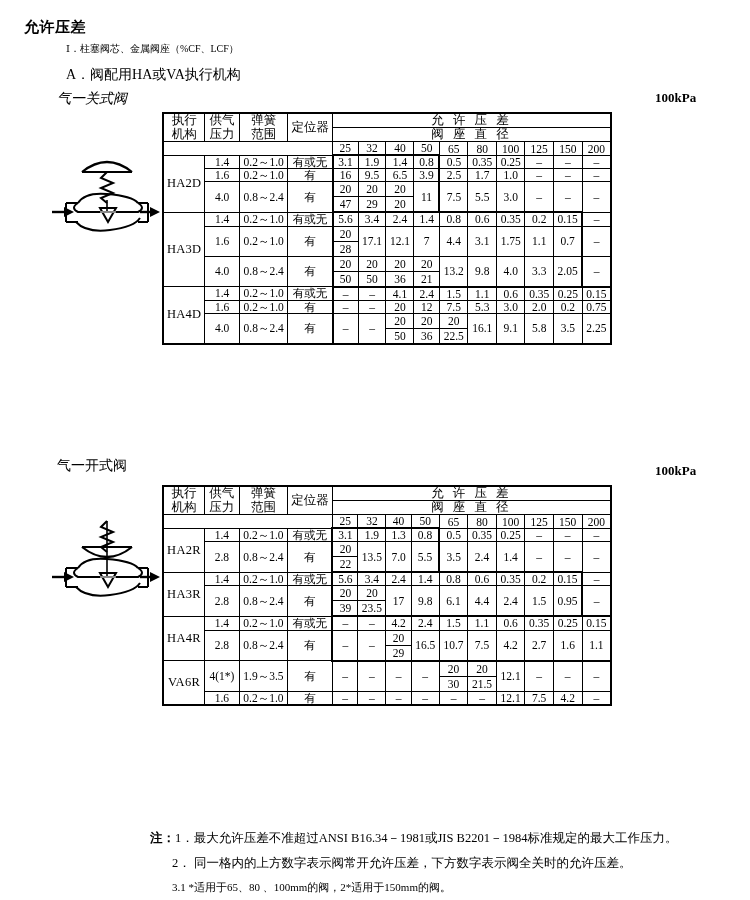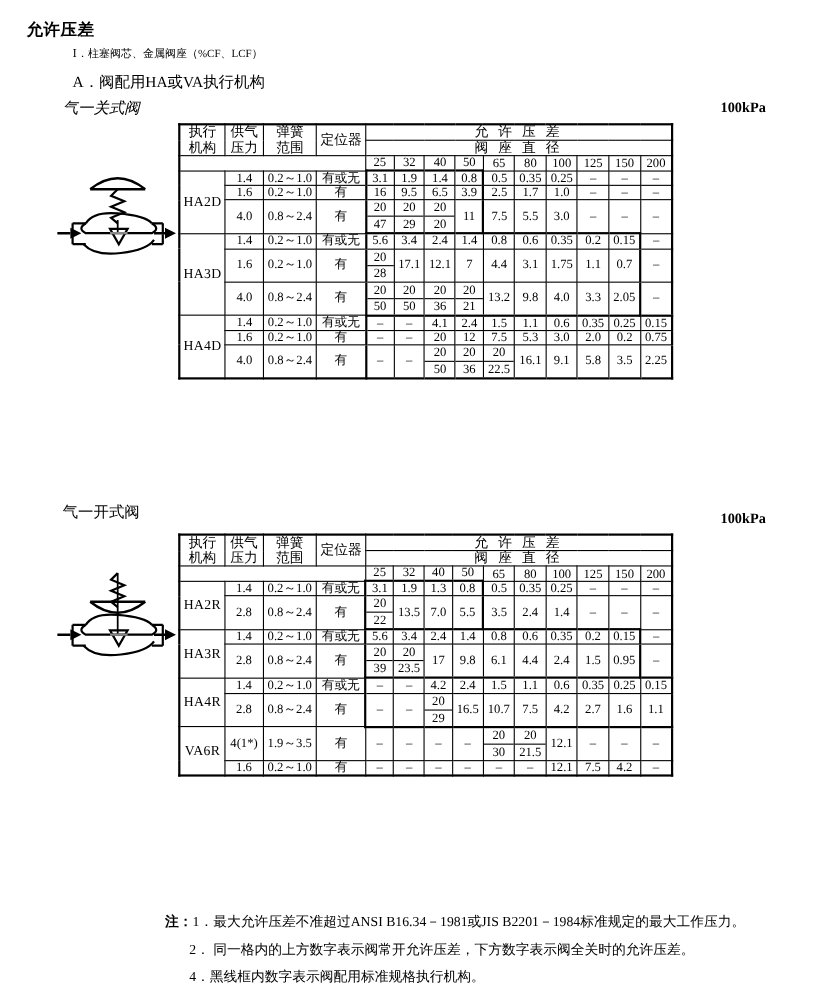--- a/index.html
+++ b/index.html
@@ -549,16 +549,17 @@
           <td>7.5</td>
           <td>4.2</td>
           <td>–</td>
         </tr>
       </tbody>
   </table>
 
   <div class="notes">
     <div class="n"><span class="nlabel">注：</span><span>1．最大允许压差不准超过ANSI B16.34－1981或JIS B2201－1984标准规定的最大工作压力。</span></div>
     <div class="n i1"><span>2．  同一格内的上方数字表示阀常开允许压差，下方数字表示阀全关时的允许压差。</span></div>
+    <div class="n i2"><span class="small-num">3.1   *适用于65、80 、100mm的阀，2*适用于150mm的阀。</span></div>
     <div class="n i3"><span>4．黑线框内数字表示阀配用标准规格执行机构。</span></div>
   </div>
 
 </div>
 
 </body></html>

